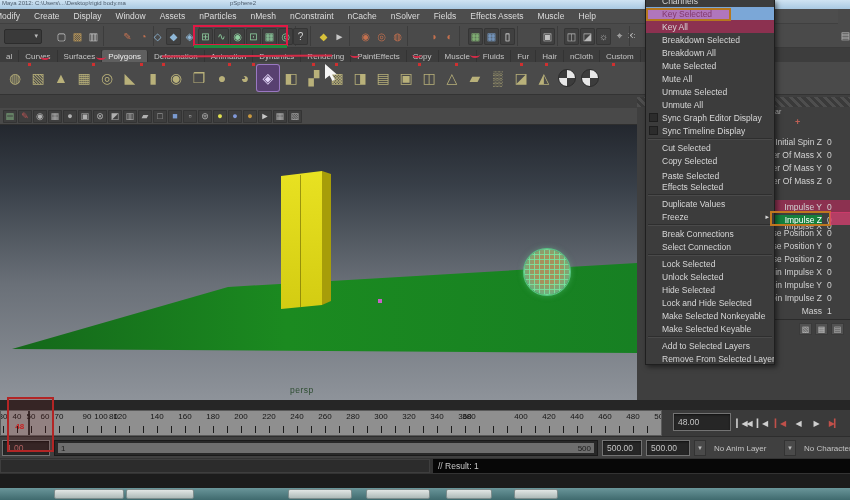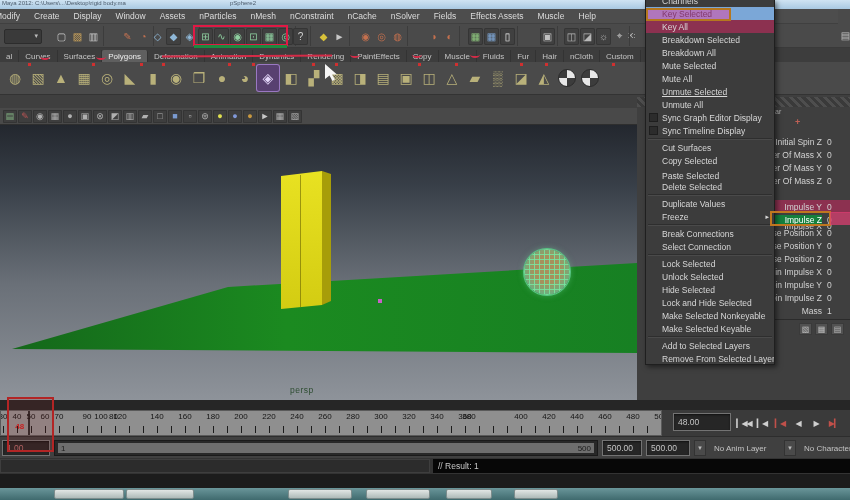--- a/index.html
+++ b/index.html
@@ -379,46 +379,46 @@
       </div>
       <div class="mitem" style="top: 46px;">
         <span>Breakdown All</span>
       </div>
       <div class="mitem" style="top: 59px;">
         <span>Mute Selected</span>
       </div>
       <div class="mitem" style="top: 72px;">
         <span>Mute All</span>
       </div>
-      <div class="mitem" style="top: 85px; text-decoration: underline;">
+      <div class="mitem" style="top: 85px;">
         <span>Unmute Selected</span>
       </div>
       <div class="mitem" style="top: 98px;">
         <span>Unmute All</span>
       </div>
       <div class="mitem" style="top: 111px;">
         <span>Sync Graph Editor Display</span>
         <span class="chk"></span>
       </div>
       <div class="mitem" style="top: 124px;">
         <span>Sync Timeline Display</span>
         <span class="chk"></span>
       </div>
       <div class="msep" style="top: 138px;"></div>
       <div class="mitem" style="top: 141px;">
-        <span>Cut Surfaces</span>
+        <span>Cut Selected</span>
       </div>
       <div class="mitem" style="top: 154px;">
         <span>Copy Selected</span>
       </div>
       <div class="mitem" style="top: 169px;">
         <span>Paste Selected</span>
       </div>
       <div class="mitem" style="top: 180px;">
-        <span>Delete Selected</span>
+        <span>Effects Selected</span>
       </div>
       <div class="msep" style="top: 194px;"></div>
       <div class="mitem" style="top: 197px;">
         <span>Duplicate Values</span>
       </div>
       <div class="mitem" style="top: 210px;">
         <span>Freeze</span>
         <span class="sub">▸</span>
       </div>
       <div class="msep" style="top: 224px;"></div>

